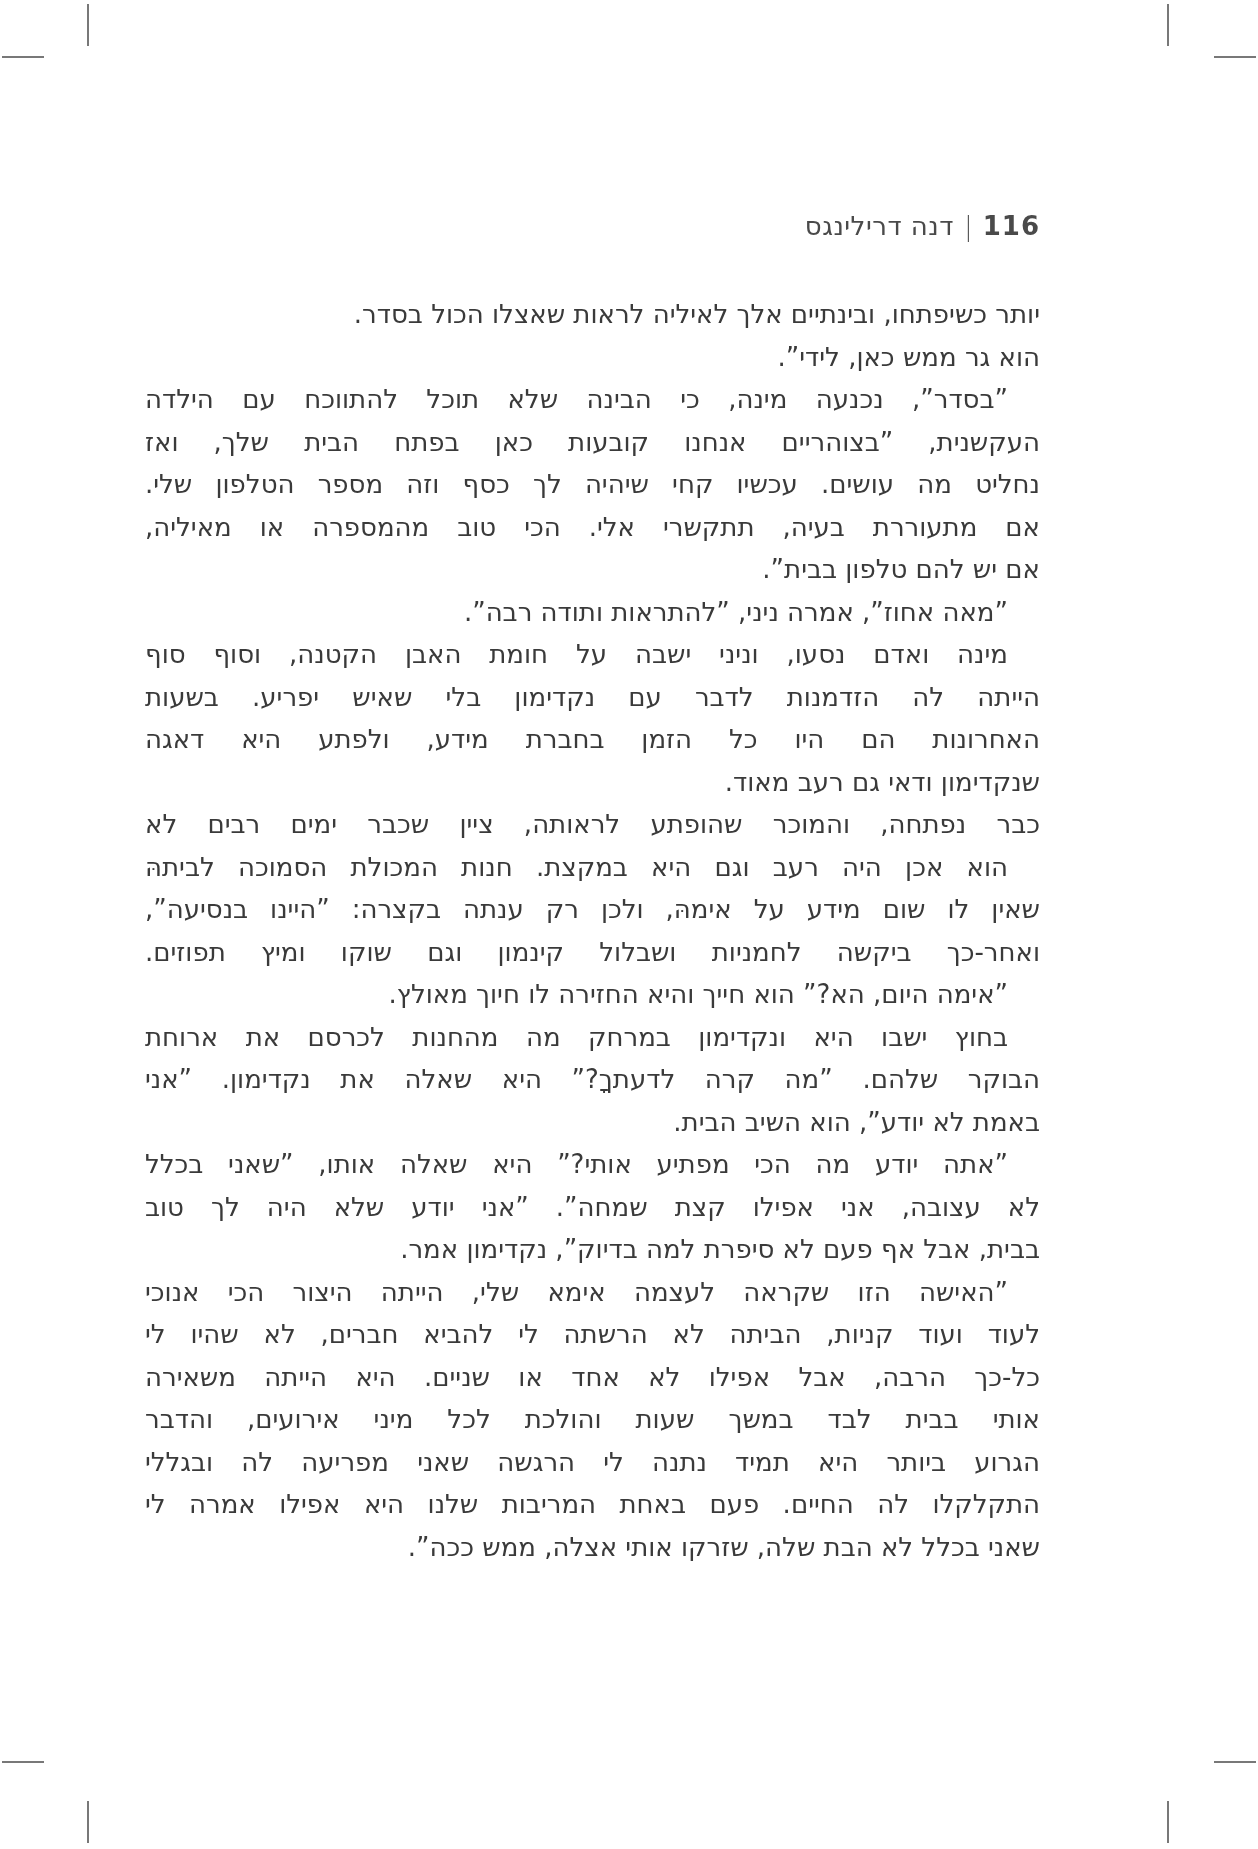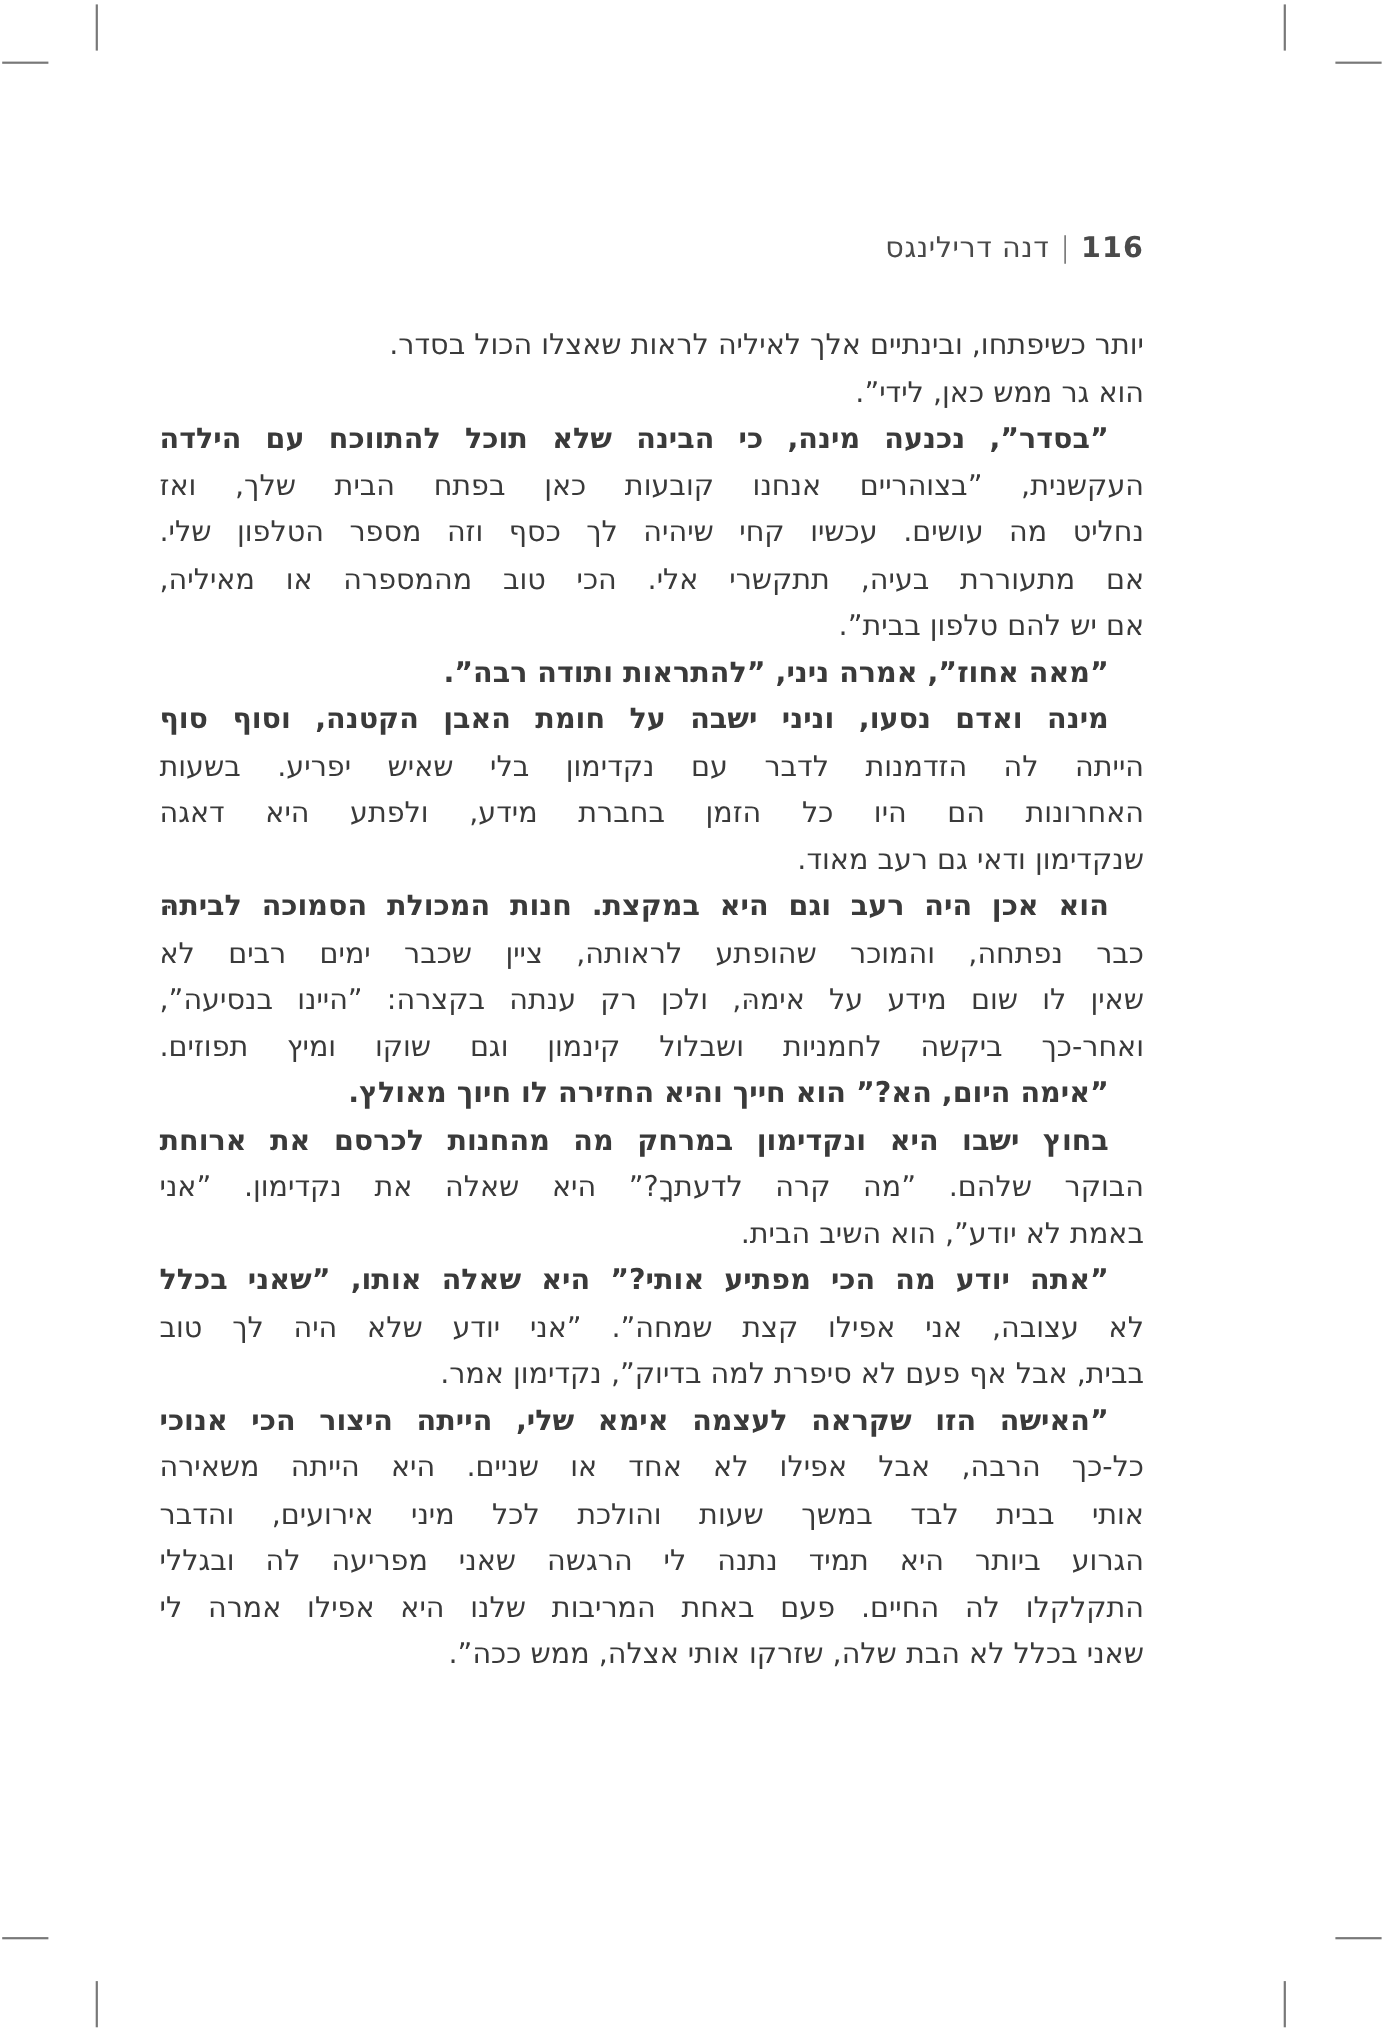--- a/index.html
+++ b/index.html
@@ -64,21 +64,20 @@
     text-align-last:justify;
     overflow:hidden;
     white-space:normal;
   }
   .line.no-justify{
     text-align:right;
     text-align-last:right;
   }
   .line.indent{
     text-indent:32px;
-    font-weight:bold;
   }
 </style>
 </head>
 <body>
 
 <div class="page">
 
   <div class="crop v cm-v-tl"></div>
   <div class="crop h cm-h-tl"></div>
   <div class="crop v cm-v-tr"></div>
@@ -98,32 +97,33 @@
       <div class="line indent">”בסדר”, נכנעה מינה, כי הבינה שלא תוכל להתווכח עם הילדה</div>
       <div class="line">העקשנית, ”בצוהריים אנחנו קובעות כאן בפתח הבית שלך, ואז</div>
       <div class="line">נחליט מה עושים. עכשיו קחי שיהיה לך כסף וזה מספר הטלפון שלי.</div>
       <div class="line">אם מתעוררת בעיה, תתקשרי אלי. הכי טוב מהמספרה או מאיליה,</div>
       <div class="line no-justify">אם יש להם טלפון בבית”.</div>
       <div class="line indent no-justify">”מאה אחוז”, אמרה ניני, ”להתראות ותודה רבה”.</div>
       <div class="line indent">מינה ואדם נסעו, וניני ישבה על חומת האבן הקטנה, וסוף סוף</div>
       <div class="line">הייתה לה הזדמנות לדבר עם נקדימון בלי שאיש יפריע. בשעות</div>
       <div class="line">האחרונות הם היו כל הזמן בחברת מידע, ולפתע היא דאגה</div>
       <div class="line no-justify">שנקדימון ודאי גם רעב מאוד.</div>
+      <div class="line">כבר נפתחה, והמוכר שהופתע לראותה, ציין שכבר ימים רבים לא</div>
       <div class="line indent">הוא אכן היה רעב וגם היא במקצת. חנות המכולת הסמוכה לביתהּ</div>
-      <div class="line">כבר נפתחה, והמוכר שהופתע לראותה, ציין שכבר ימים רבים לא</div>
       <div class="line">שאין לו שום מידע על אימהּ, ולכן רק ענתה בקצרה: ”היינו בנסיעה”,</div>
       <div class="line">ואחר-כך ביקשה לחמניות ושבלול קינמון וגם שוקו ומיץ תפוזים.</div>
       <div class="line indent no-justify">”אימה היום, הא?” הוא חייך והיא החזירה לו חיוך מאולץ.</div>
       <div class="line indent">בחוץ ישבו היא ונקדימון במרחק מה מהחנות לכרסם את ארוחת</div>
       <div class="line">הבוקר שלהם. ”מה קרה לדעתךָ?” היא שאלה את נקדימון. ”אני</div>
       <div class="line no-justify">באמת לא יודע”, הוא השיב הבית.</div>
       <div class="line indent">”אתה יודע מה הכי מפתיע אותי?” היא שאלה אותו, ”שאני בכלל</div>
       <div class="line">לא עצובה, אני אפילו קצת שמחה”. ”אני יודע שלא היה לך טוב</div>
       <div class="line no-justify">בבית, אבל אף פעם לא סיפרת למה בדיוק”, נקדימון אמר.</div>
       <div class="line indent">”האישה הזו שקראה לעצמה אימא שלי, הייתה היצור הכי אנוכי</div>
+      <div class="line">לעוד ועוד קניות, הביתה לא הרשתה לי להביא חברים, לא שהיו לי</div>
       <div class="line">כל-כך הרבה, אבל אפילו לא אחד או שניים. היא הייתה משאירה</div>
       <div class="line">אותי בבית לבד במשך שעות והולכת לכל מיני אירועים, והדבר</div>
       <div class="line">הגרוע ביותר היא תמיד נתנה לי הרגשה שאני מפריעה לה ובגללי</div>
       <div class="line">התקלקלו לה החיים. פעם באחת המריבות שלנו היא אפילו אמרה לי</div>
       <div class="line no-justify">שאני בכלל לא הבת שלה, שזרקו אותי אצלה, ממש ככה”.</div>
     </div>
 
 </div>
 
 </body></html>

